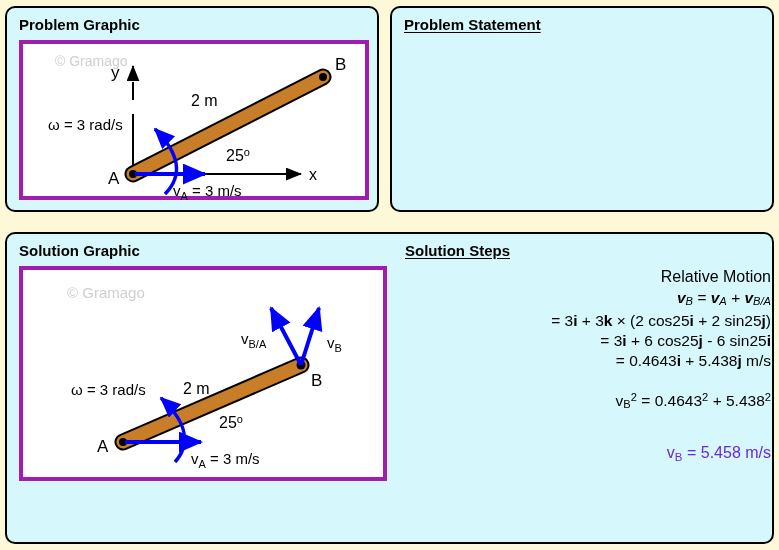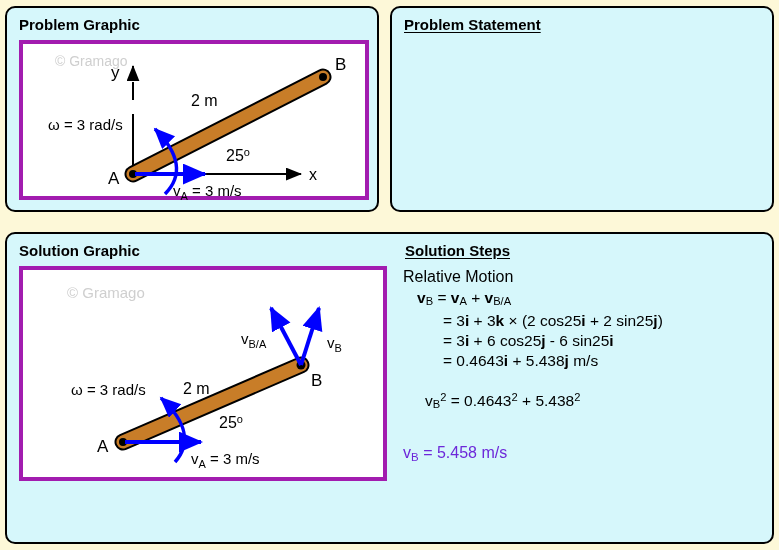--- a/index.html
+++ b/index.html
@@ -6,21 +6,21 @@
 
   body {
     width: 779px;
     height: 550px;
     background: #fdf8d8;
     font-family: "Liberation Sans", sans-serif;
     overflow: hidden;
     position: relative;
   }
 
-  .page { position: relative; width: 779px; height: 550px; }
+  .page { position: relative; width: 779px; height: 550px; text-align: right; }
 
   
   .panel {
     position: absolute;
     background: #d6f7fb;
     border: 2px solid #000;
     border-radius: 10px;
   }
   #panel-problem-graphic   { left: 5px;   top: 6px;   width: 374px; height: 206px; }
   #panel-problem-statement { left: 390px; top: 6px;   width: 384px; height: 206px; }
@@ -73,21 +73,21 @@
   .step-head {
     font-size: 16px;
     line-height: 21px;
     margin-bottom: 1px;
   }
   .eqn {
     font-size: 15.5px;
     line-height: 20px;
     white-space: nowrap;
   }
-  .eqn.indent1 { padding-left: 14px; }
+  .eqn.indent1 { padding-left: 14px; font-style: italic; }
   .eqn.indent2 { padding-left: 40px; }
   .eqn.indent-sq { padding-left: 22px; }
   .gap-sm { height: 13px; }
   .gap-md { height: 16px; }
   .vec { font-weight: bold; }
   .answer {
     font-size: 16px;
     color: #6d28d9;
     white-space: nowrap;
   }

